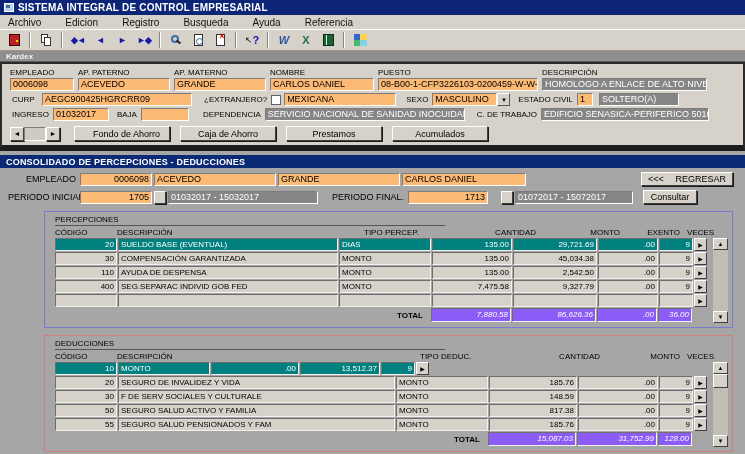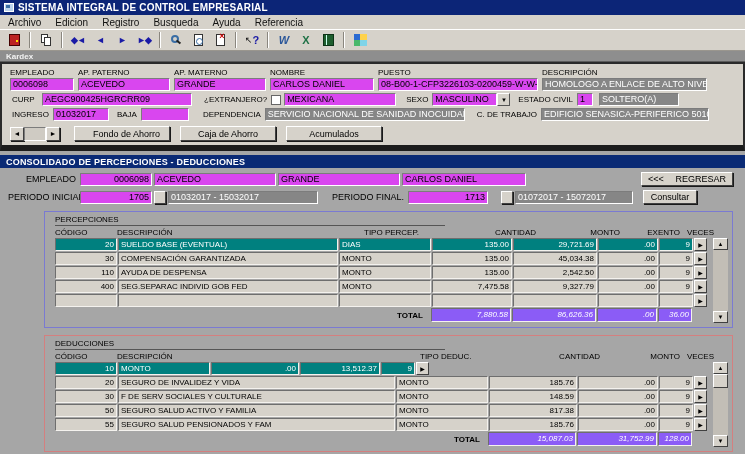--- a/index.html
+++ b/index.html
@@ -8,21 +8,21 @@
             font-family:"Liberation Sans", sans-serif; }
 
   
   .titlebar { height:15px; background:#0c2577; color:#fff; display:flex; align-items:center;
               padding:0 4px; gap:4px; }
   .titlebar .ttl { font-size:10px; font-weight:bold; letter-spacing:.2px; white-space:nowrap; }
   .appicon { width:10px; height:9px; background:linear-gradient(135deg,#9fd0ff 0 30%,#féc 30%); 
              background:#bcd4ee; border:1px solid #fff; position:relative; }
   .appicon::after { content:""; position:absolute; left:1px; top:1px; width:4px; height:3px; background:#3a6ea5; }
 
-  .menubar { height:15px; background:#d6d2ca; display:flex; align-items:center; gap:14px;
+  .menubar { height:15px; background:#d6d2ca; display:flex; align-items:center; gap:24px;
              padding:0 8px; border-bottom:1px solid #fff; }
   .menubar span { font-size:10px; color:#111; cursor:default; }
 
   .toolbar { height:21px; background:#d6d2ca; display:flex; align-items:center; padding:0 4px; gap:2px;
              border-bottom:1px solid #9a968e; }
   .tbtn { height:18px; min-width:20px; background:#d6d2ca; border:1px solid #d6d2ca; display:flex;
           align-items:center; justify-content:center; font-size:10px; padding:0 1px; cursor:pointer; }
   .tsep { width:2px; height:16px; border-left:1px solid #8a867e; border-right:1px solid #fff; margin:0 3px; }
   .navg { color:#1a1aa6; font-weight:bold; font-size:9px; letter-spacing:-1px; }
   .ic-door { width:11px; height:12px; background:#b22; border:1px solid #400; position:relative; }
@@ -48,21 +48,21 @@
 
   
   .kcaption { height:11px; background:#8e8e8e; color:#f2f2f2; font-size:8px; font-weight:bold;
               padding:0 6px; display:flex; align-items:center; border-bottom:1px solid #5c5c5c; }
   .kpanel { background:#d6d2ca; border:2px solid #2a2a2a; border-bottom:6px solid #1c1c1c;
             padding:4px 6px 3px 8px; }
   .krow { display:flex; align-items:center; margin-bottom:2px; }
   .kcol { display:flex; flex-direction:column; margin-right:4px; }
   .klbl { font-size:8px; color:#000; white-space:nowrap; margin-bottom:1px; }
   .ilbl { font-size:8px; color:#000; white-space:nowrap; margin:0 4px 0 2px; }
-  .field { height:13px; background:#d946ef; font-size:9px; color:#000; padding:0 2px; line-height:11px;
+  .field { height:13px; background:#fdba74; font-size:9px; color:#000; padding:0 2px; line-height:11px;
            border-top:1px solid #7c7c7c; border-left:1px solid #7c7c7c;
            border-bottom:1px solid #fff; border-right:1px solid #fff; white-space:nowrap; overflow:hidden; }
   .field.hl { background:#868686; color:#fff; }
   .field.rt { text-align:right; }
   .chk { width:10px; height:10px; background:#fff; border:1px solid #666; margin-right:3px; }
   .combo { display:flex; }
   .combo .field { flex:1; }
   .dropbtn { width:13px; height:13px; background:#d6d2ca; border:1px solid; border-color:#fff #555 #555 #fff;
              font-size:6px; display:flex; align-items:center; justify-content:center; cursor:pointer; }
   .btn { background:#d6d2ca; border:1px solid; border-color:#fff #404040 #404040 #fff;
@@ -259,20 +259,21 @@
         <button class="btn sb">
             <span>◄</span>
           </button>
         <span class="sgap"></span>
         <button class="btn sb">
             <span>►</span>
           </button>
       </div>
       <button class="btn" style="width:96px; margin-right:10px;padding-left:9px;">Fondo de Ahorro</button>
       <button class="btn" style="width:96px; margin-right:10px;">Caja de Ahorro</button>
+      <button class="btn" style="width:96px; margin-right:10px;">Prestamos</button>
       <button class="btn" style="width:96px;">Acumulados</button>
     </div>
   </div>
 
   <div class="main">
 
     <div class="chdr">
       <span>CONSOLIDADO DE PERCEPCIONES - DEDUCCIONES</span>
     </div>
 

